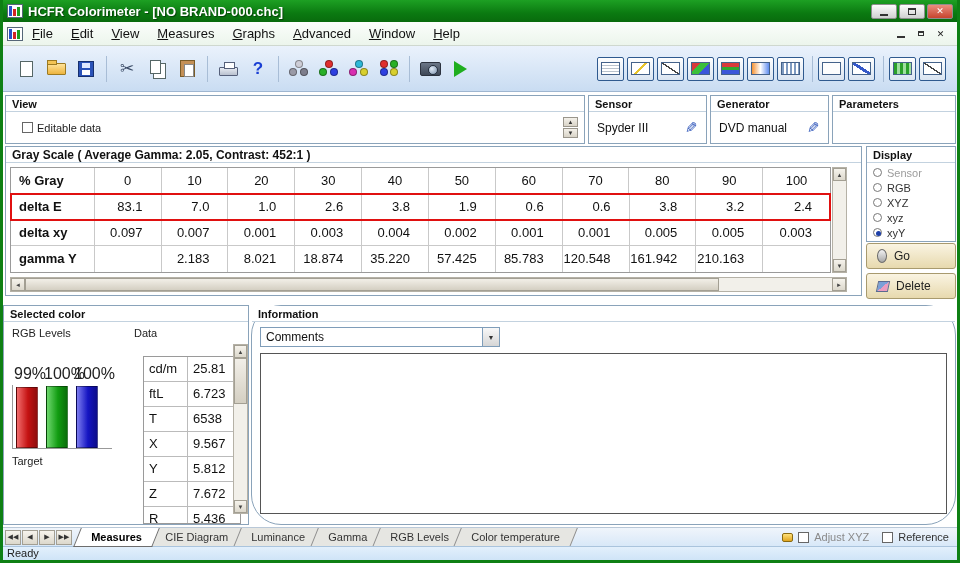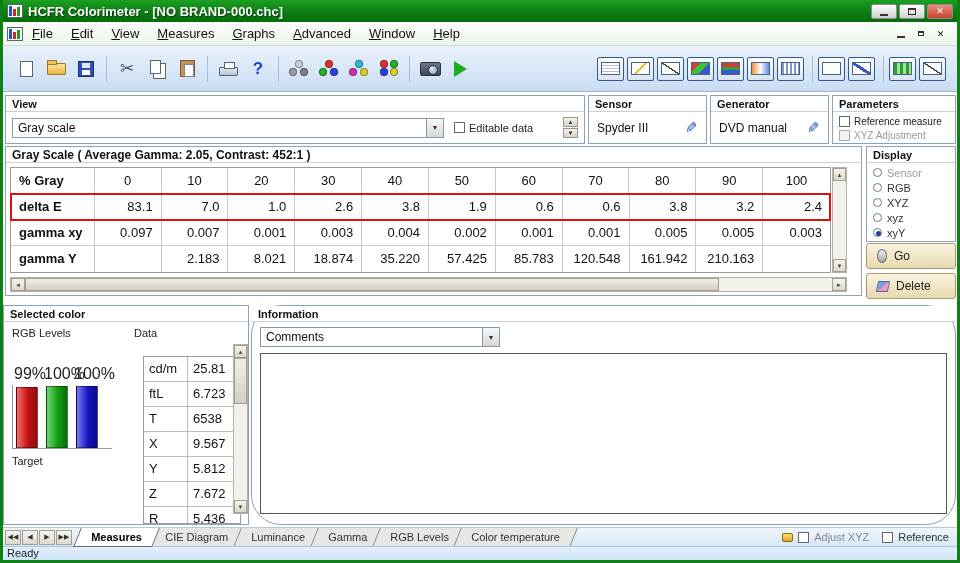--- a/index.html
+++ b/index.html
@@ -117,21 +117,21 @@
   .param-row.disabled { color:#9a9a9a; }
   .param-row.disabled .cb { border-color:#aaa; background:#f2f2f2; }
 
   
   .g-grayscale { left:2px; top:146px; width:857px; height:150px; }
   .gs-title { font-size:12px; }
   .gs-table { position:absolute; left:4px; top:4px; width:821px; border:1px solid #9a9a9a; background:#fff; }
   .gs-row { display:flex; position:relative; }
   .gs-row.hl { outline:2px solid #e01010; outline-offset:-1px; z-index:2; }
   .gs-cell { width:67px; height:26px; line-height:25px; font-size:13px; color:#111;
-    border-right:1px solid #c9c9c9; border-bottom:1px solid #c9c9c9; text-align:right; padding-right:8px; }
+    border-right:1px solid #c9c9c9; border-bottom:1px solid #c9c9c9; text-align:right; padding-right:18px; }
   .gs-cell.head { text-align:center; padding-right:0; }
   .gs-cell.rowlabel { width:84px; font-weight:bold; text-align:left; padding-left:8px; padding-right:0; }
   .gs-row:last-child .gs-cell { border-bottom:none; }
   .gs-cell:last-child { border-right:none; }
 
   
   .vscroll { position:absolute; width:15px; background:#f2f0ea; border:1px solid #b5b1a6;
     display:flex; flex-direction:column; }
   .hscroll { position:absolute; height:15px; background:#f2f0ea; border:1px solid #b5b1a6;
     display:flex; }
@@ -358,24 +358,20 @@
         </div>
       <div class="vbtn g-lum">
           <span class="scr"></span>
         </div>
     </div>
   </div>
 
   <div class="group g-view">
     <div class="gtitle">View</div>
     <div class="gbody vbody">
-      <div class="combo view-combo">
-        <span>Gray scale</span>
-        <span class="arrow">▼</span>
-      </div>
       <span class="cb" style="margin-left:10px"></span>
       <span class="cb-label">Editable data</span>
       <div class="spin">
         <div class="spin-b">▲</div>
         <div class="spin-b">▼</div>
       </div>
     </div>
   </div>
 
   <div class="group g-sensor">
@@ -389,30 +385,20 @@
   <div class="group g-generator">
     <div class="gtitle">Generator</div>
     <div class="gbody sbody">
       <span class="gval">DVD manual</span>
       <span class="edit-icon">✎</span>
     </div>
   </div>
 
   <div class="group g-params">
     <div class="gtitle">Parameters</div>
-    <div class="gbody pbody">
-      <div class="param-row">
-        <span class="cb"></span>
-        <span>Reference measure</span>
-      </div>
-      <div class="param-row disabled">
-        <span class="cb"></span>
-        <span>XYZ Adjustment</span>
-      </div>
-    </div>
   </div>
 
   <div class="group g-grayscale">
     <div class="gtitle gs-title">Gray Scale ( Average Gamma: 2.05, Contrast: 452:1 )</div>
     <div class="gbody" style="height:132px;">
       <div class="gs-table">
         <div class="gs-row">
           <div class="gs-cell rowlabel">% Gray</div>
           <div class="gs-cell head">0</div>
           <div class="gs-cell head">10</div>
@@ -434,21 +420,21 @@
           <div class="gs-cell">2.6</div>
           <div class="gs-cell">3.8</div>
           <div class="gs-cell">1.9</div>
           <div class="gs-cell">0.6</div>
           <div class="gs-cell">0.6</div>
           <div class="gs-cell">3.8</div>
           <div class="gs-cell">3.2</div>
           <div class="gs-cell">2.4</div>
         </div>
         <div class="gs-row">
-          <div class="gs-cell rowlabel">gamma xy</div>
+          <div class="gs-cell rowlabel">delta xy</div>
           <div class="gs-cell">0.097</div>
           <div class="gs-cell">0.007</div>
           <div class="gs-cell">0.001</div>
           <div class="gs-cell">0.003</div>
           <div class="gs-cell">0.004</div>
           <div class="gs-cell">0.002</div>
           <div class="gs-cell">0.001</div>
           <div class="gs-cell">0.001</div>
           <div class="gs-cell">0.005</div>
           <div class="gs-cell">0.005</div>

